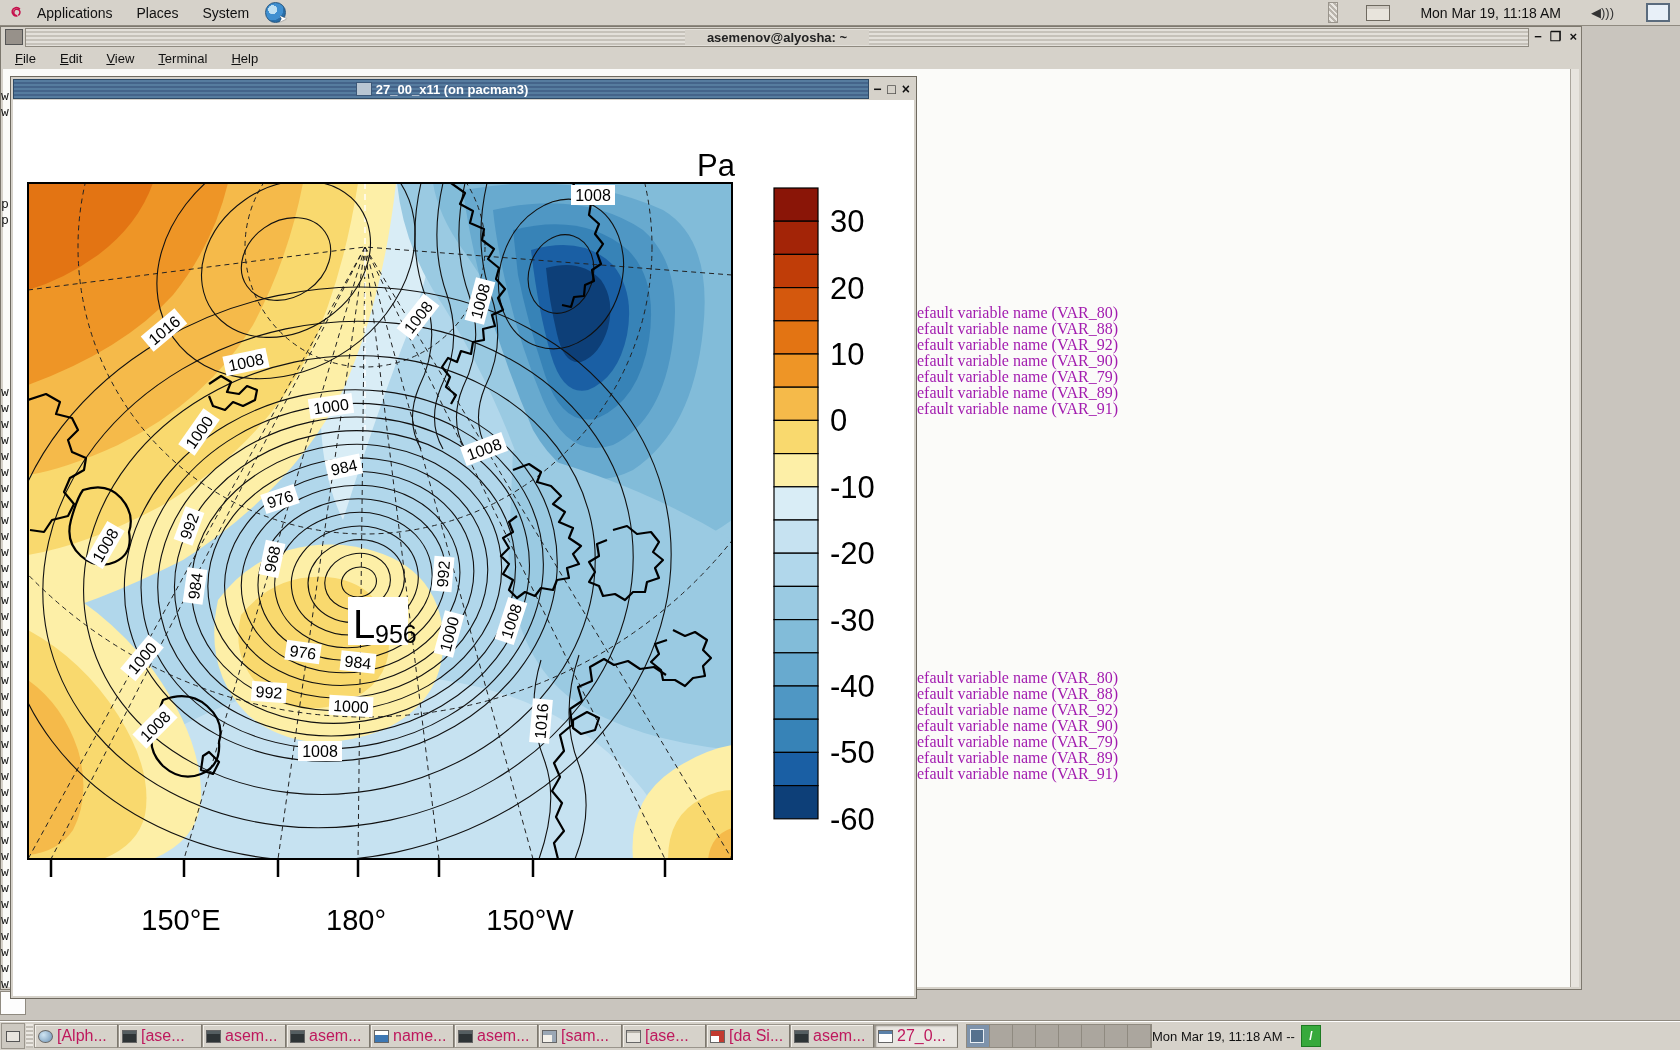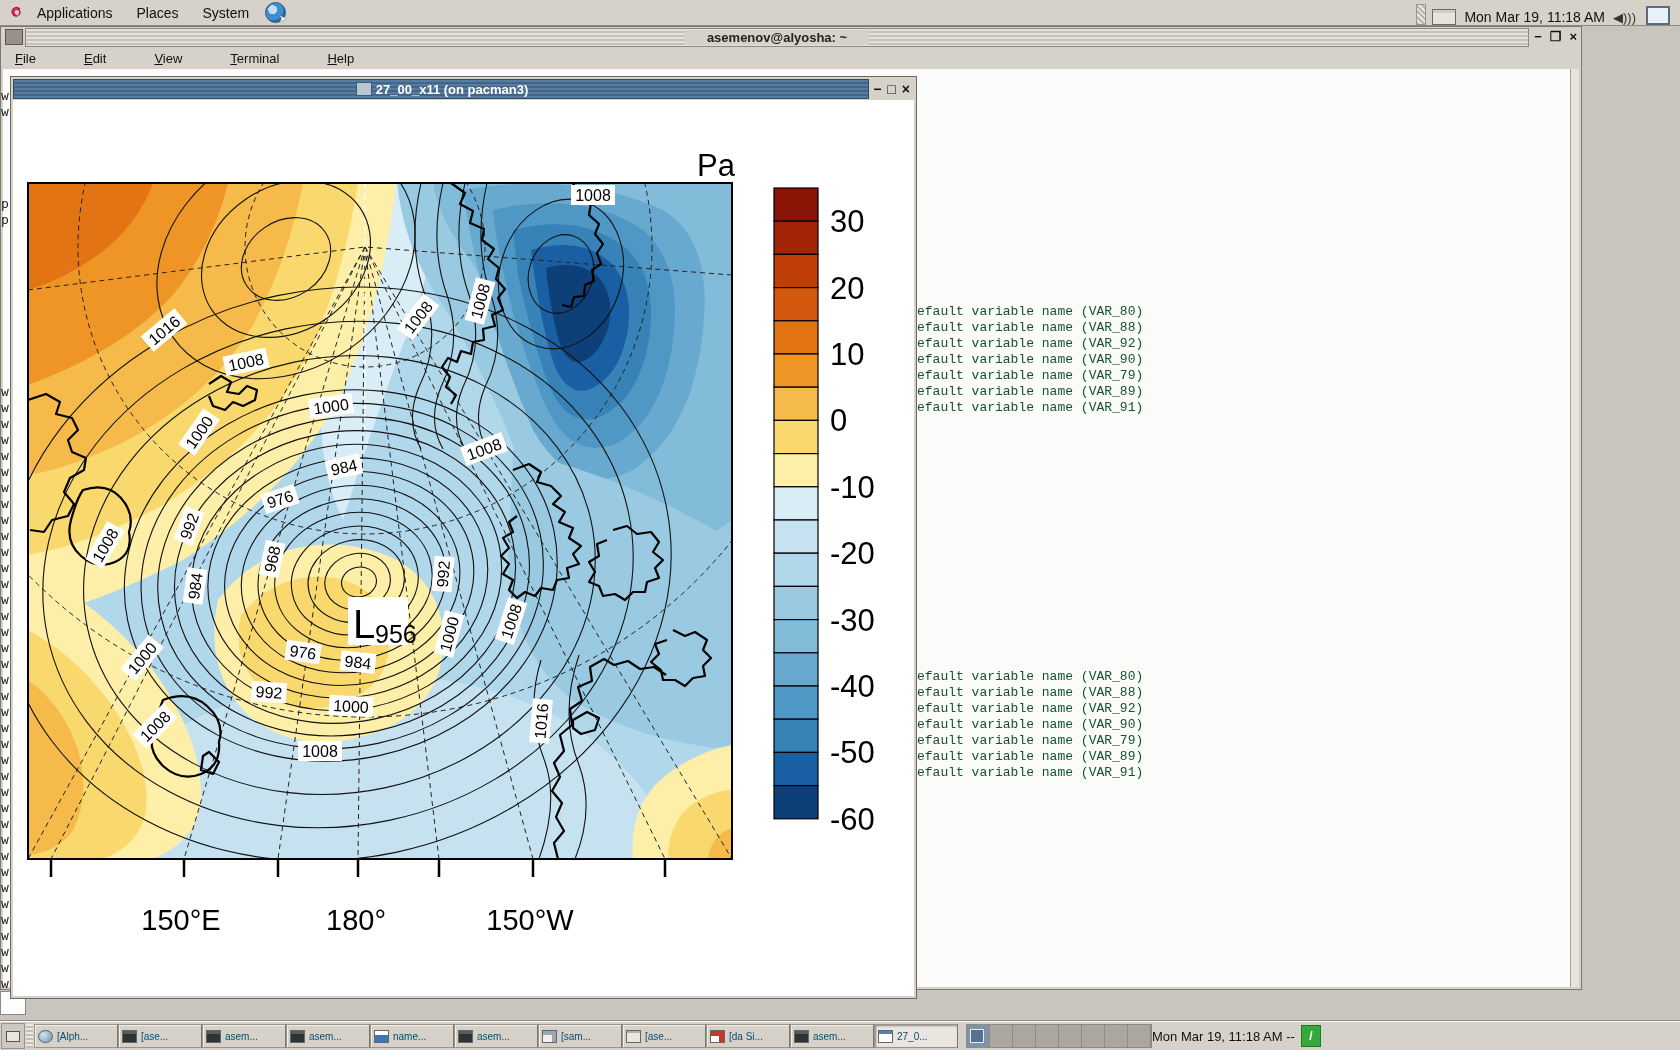--- a/index.html
+++ b/index.html
@@ -10,49 +10,49 @@
   
   .top-panel{position:absolute;left:0;top:0;width:1680px;height:25px;background:#d6d2ca;
     border-bottom:1px solid #8f8a80;display:flex;align-items:center;z-index:50;}
   .menu-item{font-size:14px;color:#111;padding:0 12px;height:25px;display:flex;align-items:center;cursor:default;}
   .debian-swirl{width:17px;height:17px;margin-left:8px;}
   .globe-launcher{width:19px;height:19px;border-radius:50%;
     background:radial-gradient(circle at 35% 35%,#bfe0f2 0 25%,#3f8fd0 26% 60%,#2a6ea8 61%);
     border:1px solid #24557f;margin-left:4px;position:relative;}
   .globe-launcher .cursor{position:absolute;right:-2px;bottom:-2px;color:#fff;font-size:10px;
     text-shadow:0 0 1px #000;}
-  .panel-right{margin-left:auto;display:flex;align-items:flex-end;height:25px;}
+  .panel-right{margin-left:auto;display:flex;align-items:center;height:25px;gap:22px;}
   .applet-handle{width:8px;height:19px;margin-right:6px;
     background:repeating-linear-gradient(45deg,#b9b4ac 0 2px,#e9e6e0 2px 4px);border:1px solid #9a958c;}
   .kbd-icon{width:22px;height:14px;border:1px solid #6f6a60;background:#e8e4dc;margin-right:8px;
     box-shadow:inset 0 3px 0 #cfcac2;}
   .panel-clock{font-size:14px;color:#111;margin-right:8px;}
   .speaker-icon{margin-right:10px;font-size:13px;color:#333;}
   .monitor-icon{width:20px;height:15px;border:2px solid #5a6b7d;background:#e8f0f8;margin-right:10px;}
 
   
   .terminal-window{position:absolute;left:0;top:26px;width:1580px;height:962px;background:#d6d2ca;
     border:1px solid #7d786e;z-index:1;}
   .term-titlebar{position:absolute;left:24px;top:1px;right:52px;height:17px;border:1px solid #8f8a80;
     background:repeating-linear-gradient(180deg,#e3e0da 0 2px,#c6c2ba 2px 4px);
     display:flex;align-items:center;justify-content:center;}
   .term-title{font-size:13px;font-weight:bold;color:#222;background:#d6d2ca;padding:0 22px;}
   .term-winicon{position:absolute;left:4px;top:2px;width:16px;height:14px;background:#8a8population57e;
     border:1px solid #555;background:#97918a;}
   .term-controls{position:absolute;right:4px;top:1px;display:flex;gap:8px;align-items:center;height:17px;}
   .term-controls span{font-size:13px;font-weight:bold;color:#111;cursor:default;line-height:17px;}
   .term-menubar{position:absolute;left:2px;top:20px;right:2px;height:22px;background:#d6d2ca;
-    display:flex;align-items:center;border-bottom:1px solid #b8b4ac;gap:24px;}
+    display:flex;align-items:center;border-bottom:1px solid #b8b4ac;}
   .term-menu{font-size:13px;color:#111;padding:0 12px;}
   .term-menu b{text-decoration:underline;font-weight:normal;}
   .term-content{position:absolute;left:2px;top:42px;right:10px;bottom:2px;background:#fbfbf9;}
   .term-scrollbar{position:absolute;right:2px;top:42px;width:8px;bottom:2px;background:#e7e4de;
     border-left:1px solid #aaa59c;}
-  .term-line{position:absolute;font-family:Liberation Mono, monospace;
-    font-size:13px;color:#14532d;white-space:pre;}
+  .term-line{position:absolute;font-family:Liberation Serif, serif;
+    font-size:16px;color:#a21caf;white-space:pre;}
   .left-strip-char{position:absolute;left:1px;font-family:"DejaVu Sans Mono","Liberation Mono",monospace;
     font-size:13px;color:#1a1a1a;z-index:2;}
 
   
   .x11-window{position:absolute;left:10px;top:64px;width:905px;height:921px;background:#d6d2ca;
     border:1px solid #6e695f;z-index:3;margin-top:12px;}
   .x11-titlebar{position:absolute;left:2px;top:2px;right:2px;height:20px;display:flex;align-items:center;}
   .x11-title-stripe{flex:1;height:18px;border:1px solid #2e4a66;
     background:repeating-linear-gradient(180deg,#567c9f 0 2px,#44648a 2px 4px);
     display:flex;align-items:center;justify-content:center;}
@@ -65,21 +65,21 @@
   
   .taskbar{position:absolute;left:0;bottom:0;width:1680px;height:28px;background:#d6d2ca;
     border-top:1px solid #fff;box-shadow:0 -1px 0 #8f8a80;display:flex;align-items:center;z-index:50;}
   .show-desktop{width:22px;height:24px;margin-left:1px;border:1px solid #9a958c;background:#cdc9c1;
     display:flex;align-items:center;justify-content:center;}
   .show-desktop .mini{width:12px;height:9px;border:1px solid #555;background:#e8e5df;}
   .task-handle{width:7px;height:24px;margin:0 1px;
     background:repeating-linear-gradient(0deg,#c3bfb7 0 2px,#ece9e3 2px 4px);}
   .task-btn{width:84px;height:24px;border:1px solid #9a958c;border-right-color:#7d786e;background:#d6d2ca;
     box-shadow:inset 1px 1px 0 #f2efe9;display:flex;align-items:center;gap:4px;padding:0 3px;
-    box-sizing:border-box;font-size:10px;color:#0c4a6e;white-space:nowrap;overflow:hidden;}
+    box-sizing:border-box;font-size:16px;color:#be185d;white-space:nowrap;overflow:hidden;}
   .task-btn.active{background:#e9e6e1;box-shadow:inset 1px 1px 2px #8f8a80;}
   .t-ico{width:15px;height:13px;flex:0 0 auto;border:1px solid #666;box-sizing:border-box;}
   .t-ico.globe{border-radius:50%;background:radial-gradient(circle at 35% 35%,#cfe4f2,#6d93b5);}
   .t-ico.terminal{background:#2e3436;box-shadow:inset 0 3px 0 #555e61;}
   .t-ico.document{background:#fff;box-shadow:inset 0 -7px 0 #3d78b4;}
   .t-ico.notes{background:#f4f1ea;box-shadow:inset -4px 4px 0 #9aa7b5;}
   .t-ico.document-gray{background:#e9e6e0;box-shadow:inset 0 2px 0 #b5b1a9;}
   .t-ico.pdf{background:#fff;box-shadow:inset -5px 5px 0 #c23a2f;}
   .t-ico.window{background:#fdfdfd;box-shadow:inset 0 3px 0 #5a80a8;}
   .workspace-switcher{display:flex;margin-left:8px;border:1px solid #8f8a80;height:22px;}

